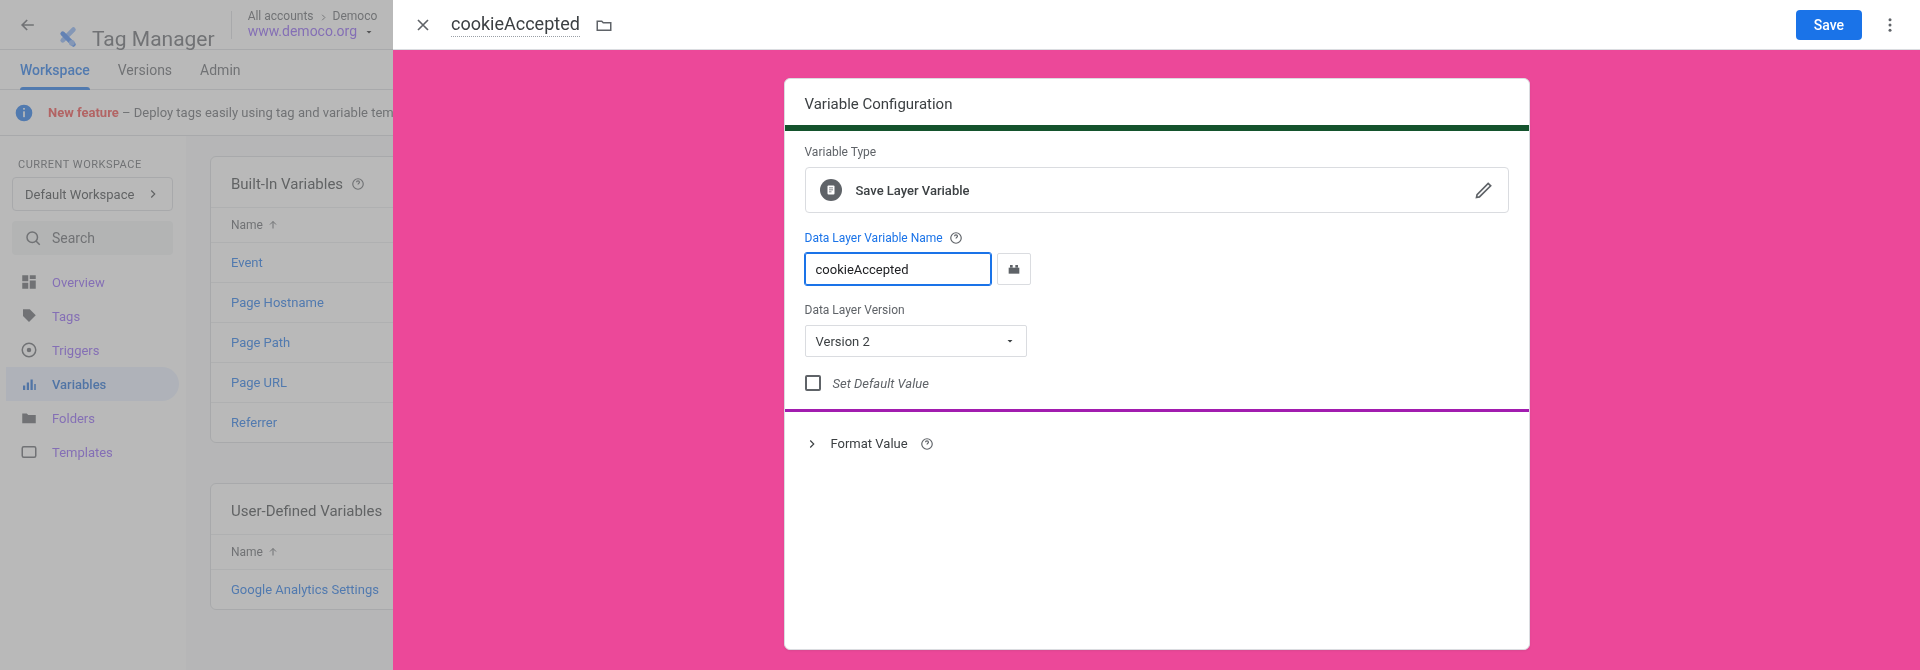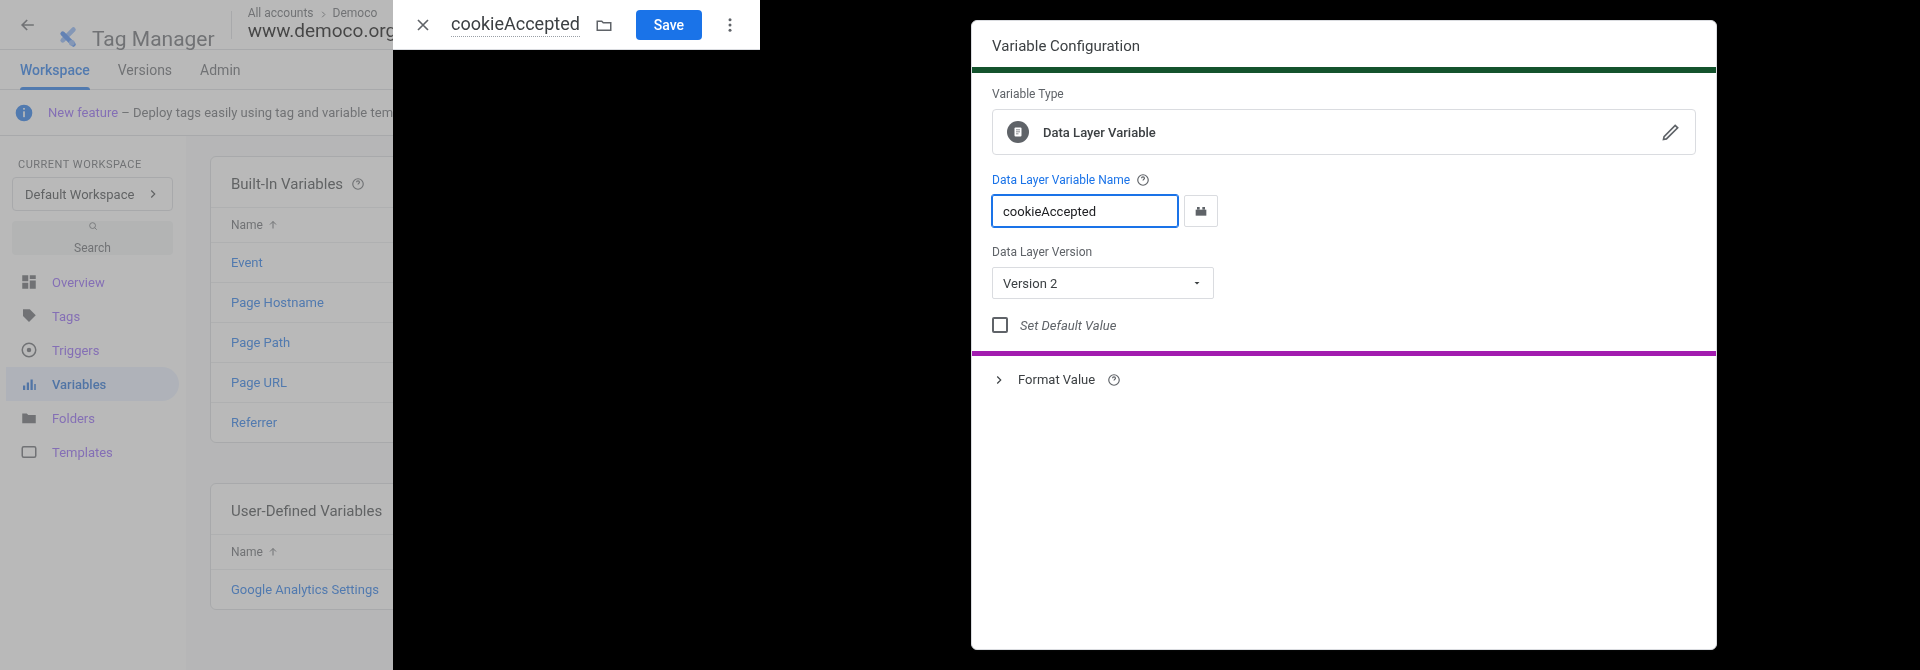--- a/index.html
+++ b/index.html
@@ -8,50 +8,50 @@
   
   .appbar { display: flex; align-items: center; height: 50px; border-bottom: 1px solid #dadce0; padding: 0 8px; }
   .icon-btn { width: 40px; height: 40px; border-radius: 50%; display: flex; align-items: center; justify-content: center; color: #5f6368; cursor: pointer; }
   .brand { display: flex; align-items: flex-end; margin-left: 4px; margin-top: 24px; }
   .brand-logo { width: 28px; height: 28px; margin-right: 12px; }
   .brand-title { font-size: 21px; color: #5f6368; font-weight: 400; }
   .brand-sep { width: 1px; height: 28px; background: #dadce0; margin: 0 16px; }
   .account-block { display: flex; flex-direction: column; line-height: 1.2; }
   .breadcrumb { font-size: 12px; color: #5f6368; display: flex; align-items: flex-end; gap: 4px; }
   .container-row { display: flex; align-items: center; gap: 6px; }
-  .container-name { font-size: 19px; color: #000000; }
+  .container-name { font-size: 14px; color: #8b5cf6; }
   
   .tabbar { display: flex; align-items: center; height: 40px; border-bottom: 1px solid #dadce0; padding-left: 20px; gap: 28px; }
   .tab { font-size: 14px; color: #5f6368; height: 100%; display: flex; align-items: center; cursor: pointer; position: relative; }
   .tab.active { color: #1a73e8; font-weight: 500; }
   .tab.active::after { content: ""; position: absolute; left: 0; right: 0; bottom: -1px; height: 3px; background: #1a73e8; border-radius: 3px 3px 0 0; }
   
   .body-row { display: flex; height: calc(100% - 90px); }
   .sidebar { width: 186px; padding: 8px 6px; background: #fff; border-right: 1px solid transparent; display:flex; flex-direction:column; gap:0; }
   .banner { display: flex; align-items: center; height: 46px; padding: 0 14px; background: #fff; border-bottom: 1px solid #dadce0; gap: 14px; font-size: 13px; color: #5f6368; }
   .banner-icon { width: 20px; height: 20px; color: #1a73e8; flex: 0 0 auto; }
-  .bold { font-weight: 400; color: #8b5cf6; }
+  .bold { font-weight: 700; color: #ef4444; }
   .ws-label { font-size: 11px; letter-spacing: .5px; color: #5f6368; padding: 14px 12px 6px; }
   .ws-selector { display: flex; align-items: center; justify-content: space-between; height: 34px; padding: 0 12px; border: 1px solid #dadce0; border-radius: 4px; margin: 0 6px 10px; font-size: 13px; cursor: pointer; color:#3c4043;}
-  .search { display: flex; align-items: center; height: 34px; padding: 0 12px; border-radius: 4px; margin: 0 6px 10px; background: #f1f3f4; color: #5f6368; gap: 10px; font-size: 12px; flex-direction: column; }
+  .search { display: flex; align-items: center; height: 34px; padding: 0 12px; border-radius: 4px; margin: 0 6px 10px; background: #f1f3f4; color: #5f6368; gap: 10px; font-size: 14px; }
   .nav-item { display: flex; align-items: center; height: 34px; padding: 0 14px; gap: 14px; font-size: 13px; color: #8b5cf6; border-radius: 0 17px 17px 0; cursor: pointer; }
   .nav-item .nav-ic { width: 18px; height: 18px; color: #5f6368; flex: 0 0 auto; }
   .nav-item.active { background: #e8f0fe; color: #1967d2; font-weight: 500; }
   .nav-item.active .nav-ic { color: #1967d2; }
   .main { flex: 1; background: #f8f9fa; padding: 0; overflow: auto; }
   .card { background: #fff; border: 1px solid #dadce0; border-radius: 6px; margin: 20px 24px; }
   .card-hd { font-size: 15px; color: #3c4043; padding: 18px 20px 14px; display: flex; align-items: center; gap: 8px; }
   .col-hd { font-size: 12px; color: #5f6368; padding: 10px 20px; border-top: 1px solid #e8eaed; display:flex; align-items:center; gap:4px;}
   .row { font-size: 13px; color: #1a73e8; padding: 12px 20px; border-top: 1px solid #e8eaed; cursor: pointer; }
   .main-content-wrap { display:flex; flex-direction:column; }
 
   
   .overlay-scrim { position: fixed; inset: 0; background: rgba(128,128,128,.55); }
   .overlay-scrim { pointer-events: none; }
-  .overlay { position: absolute; top: 0; right: 0; bottom: 0; left: 393px; background: #000000; display: flex; flex-direction: row; gap: 8px; }
+  .overlay { position: absolute; top: 0; right: 0; bottom: 0; left: 393px; background: #ec4899; display: flex; flex-direction: column; gap: 8px; }
   .overlay-header { height: 50px; background: #fff; border-bottom: 1px solid #dadce0; display: flex; align-items: center; padding: 0 10px 0 10px; gap: 8px; }
   .ov-title { font-size: 18px; color: #3c4043; flex: 0 0 auto; border-bottom: 1px dotted #9aa0a6; padding-bottom: 2px; }
   .spacer { flex: 1; }
   .save-btn { background: #1a73e8; color: #fff; border: none; height: 30px; padding: 0 18px; border-radius: 4px; font-size: 14px; font-weight: 500; cursor: pointer; }
   .overlay-body { flex: 1; overflow: auto; display: flex; justify-content: center; padding: 20px 0; }
   .config-card { width: 746px; background: #fff; border: 1px solid #dadce0; border-radius: 6px; box-shadow: 0 1px 2px rgba(60,64,67,.1); }
   .config-title { font-size: 15px; color: #3c4043; padding: 16px 20px 12px; }
   .section { border-top: 6px solid #14532d; padding: 14px 20px 18px; }
   .field-label { font-size: 12px; color: #5f6368; margin-bottom: 8px; display:flex; align-items:center; gap:6px; }
   .field-label.focus { color: #1a73e8; }
@@ -59,21 +59,21 @@
   .type-ic { width: 22px; height: 22px; color: #5f6368; background:#5f6368; border-radius:50%; display:flex; align-items:center; justify-content:center;}
   .type-ic svg { color:#fff; }
   .type-name { font-size: 13px; font-weight: 500; color: #3c4043; flex: 1; }
   .edit-ic { width:20px; height:20px; color:#5f6368; }
   .input-row { display: flex; gap: 6px; align-items: stretch; }
   .text-input { width: 186px; height: 32px; border: 1px solid #1a73e8; outline: 1px solid #1a73e8; border-radius: 2px; padding: 0 10px; font-size: 13px; color: #202124; }
   .picker-btn { width: 34px; border: 1px solid #dadce0; border-radius: 2px; display: flex; align-items: center; justify-content: center; color: #5f6368; cursor: pointer; background:#fff; }
   .select { width: 222px; height: 32px; border: 1px solid #dadce0; border-radius: 2px; display: flex; align-items: center; justify-content: space-between; padding: 0 10px; font-size: 13px; color: #3c4043; cursor: pointer; }
   .checkbox-row { display: flex; align-items: center; gap: 12px; font-size: 13px; color: #5f6368; margin-top: 18px; font-style: italic; }
   .cbox { width: 16px; height: 16px; border: 2px solid #5f6368; border-radius: 2px; }
-  .format-row { border-top: 5px solid #a21caf; padding: 16px 20px; display: flex; align-items: center; gap: 12px; font-size: 13px; color: #3c4043; }
+  .format-row { border-top: 3px solid #a21caf; padding: 24px 20px; display: flex; align-items: center; gap: 12px; font-size: 13px; color: #3c4043; }
   .help-ic { width:14px; height:14px; color:#5f6368; }
   svg { display:block; }
 </style>
 </head>
 <body>
 
 <div class="app">
   <div class="appbar">
     <div class="icon-btn">
       <svg width="20" height="20" viewBox="0 0 24 24" fill="none" stroke="currentColor" stroke-width="2">
@@ -256,21 +256,21 @@
         <div class="field-label">Variable Type</div>
         <div class="type-box">
           <div class="type-ic">
             <svg width="12" height="12" viewBox="0 0 24 24" fill="currentColor">
                 <rect x="5" y="3" width="14" height="18" rx="2"></rect>
                 <rect x="8" y="7" width="8" height="1.5" fill="#5f6368"></rect>
                 <rect x="8" y="11" width="8" height="1.5" fill="#5f6368"></rect>
                 <rect x="8" y="15" width="5" height="1.5" fill="#5f6368"></rect>
               </svg>
           </div>
-          <span class="type-name">Data Layer Variable</span>
+          <span class="type-name">Save Layer Variable</span>
           <svg class="edit-ic" viewBox="0 0 24 24" fill="none" stroke="currentColor" stroke-width="2">
               <path d="M3 21l3.5-.7L20 7l-3-3L3.7 17.5 3 21z"></path>
             </svg>
         </div>
       </div>
 
       <div class="section" style="border-top:none; padding-top:0;">
         <div class="field-label focus">
           <span>Data Layer Variable Name</span>
           <svg class="help-ic" viewBox="0 0 24 24" fill="none" stroke="currentColor" stroke-width="2">

